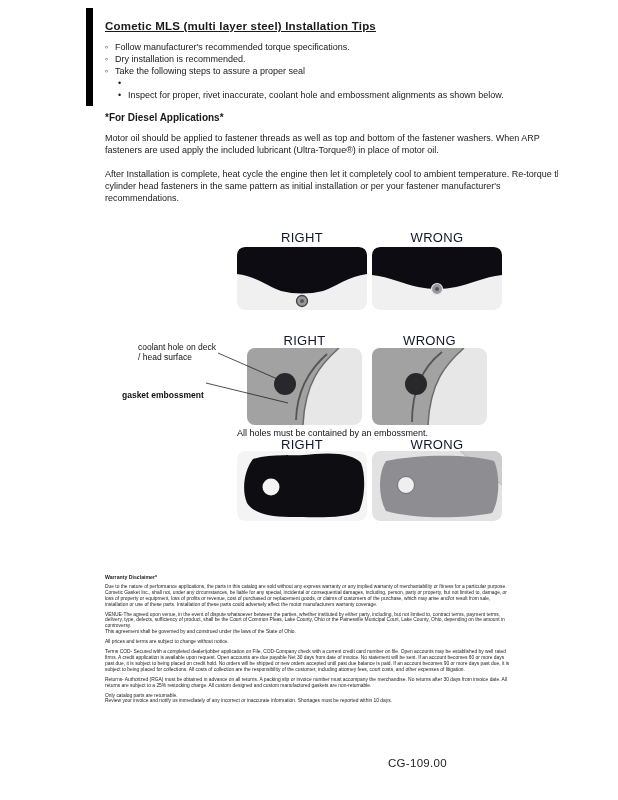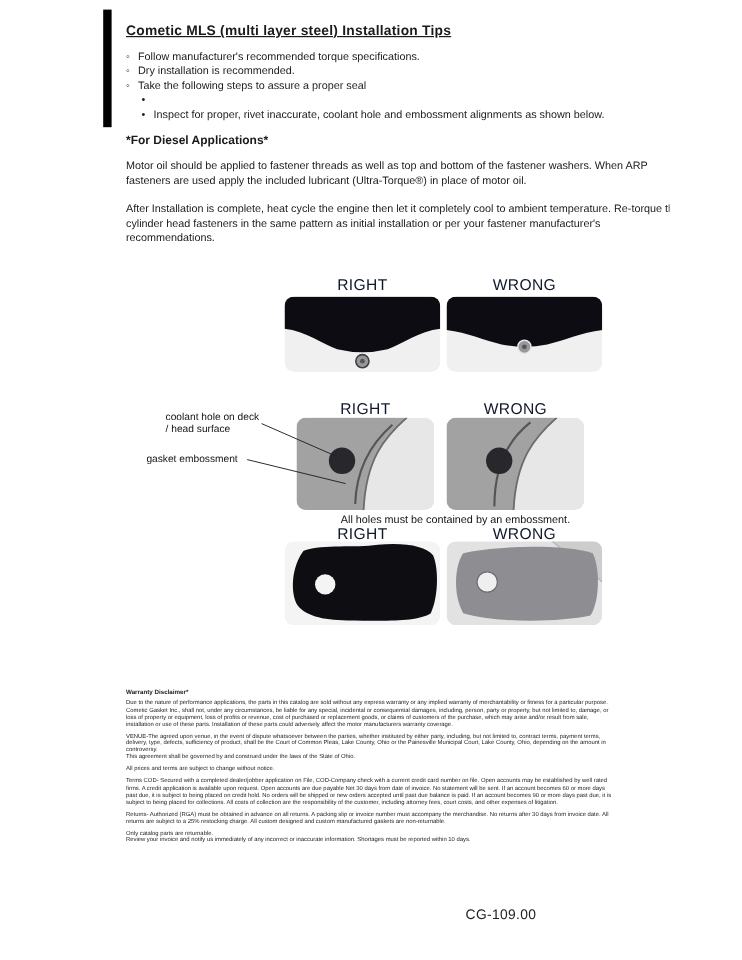--- a/index.html
+++ b/index.html
@@ -33,26 +33,26 @@
   .fig svg{display:block;}
   .fig-r1-right{left:237px;top:247px;}
   .fig-r1-wrong{left:372px;top:247px;}
   .fig-r2-right{left:247px;top:348px;}
   .fig-r2-wrong{left:372px;top:348px;}
   .fig-r3-right{left:237px;top:451px;}
   .fig-r3-wrong{left:372px;top:451px;}
 
   .caption{position:absolute;font-size:9px;line-height:11px;color:#111;}
   .caption1{left:237px;top:313px;}
-  .caption2{left:237px;top:428px;margin-left:47px;}
+  .caption2{left:237px;top:428px;}
   .caption3{left:237px;top:523px;width:215px;}
 
   .fig-label{position:absolute;font-size:8.5px;line-height:10px;color:#111;}
   .lbl-coolant{left:138px;top:342px;width:80px;}
-  .lbl-emboss{left:122px;top:377px;width:95px;}
+  .lbl-emboss{left:122px;top:390px;width:95px;font-weight:bold;}
 
   .leader-lines{position:absolute;left:0;top:0;width:618px;height:800px;pointer-events:none;}
 
   .warranty{position:absolute;left:105px;top:575px;width:409px;font-size:4.9px;line-height:5.9px;color:#222;}
   .w-head{font-weight:bold;font-size:5.2px;margin-bottom:3px;}
   .w-p{margin-bottom:4px;}
   .w-p.tight{margin-bottom:0;}
 
   .footer-code{position:absolute;left:388px;top:757px;font-size:11.5px;letter-spacing:.3px;color:#222;}
 </style>

